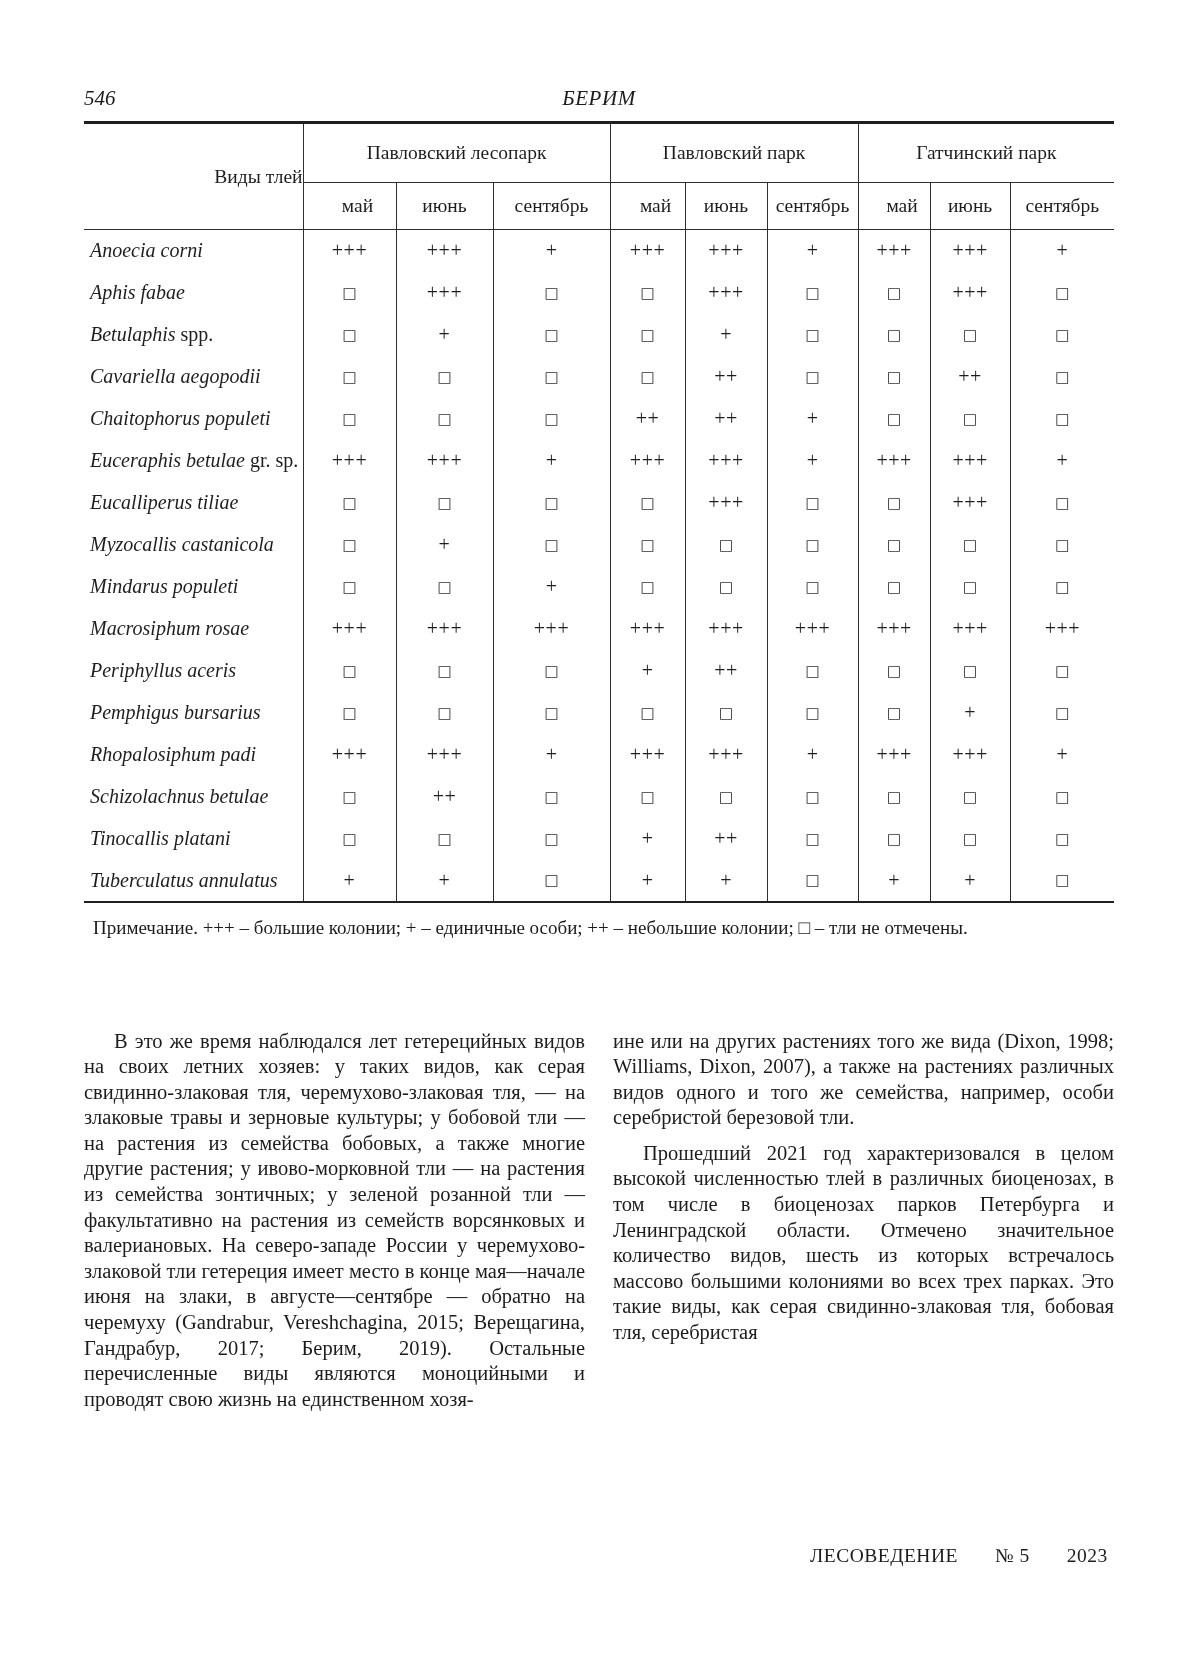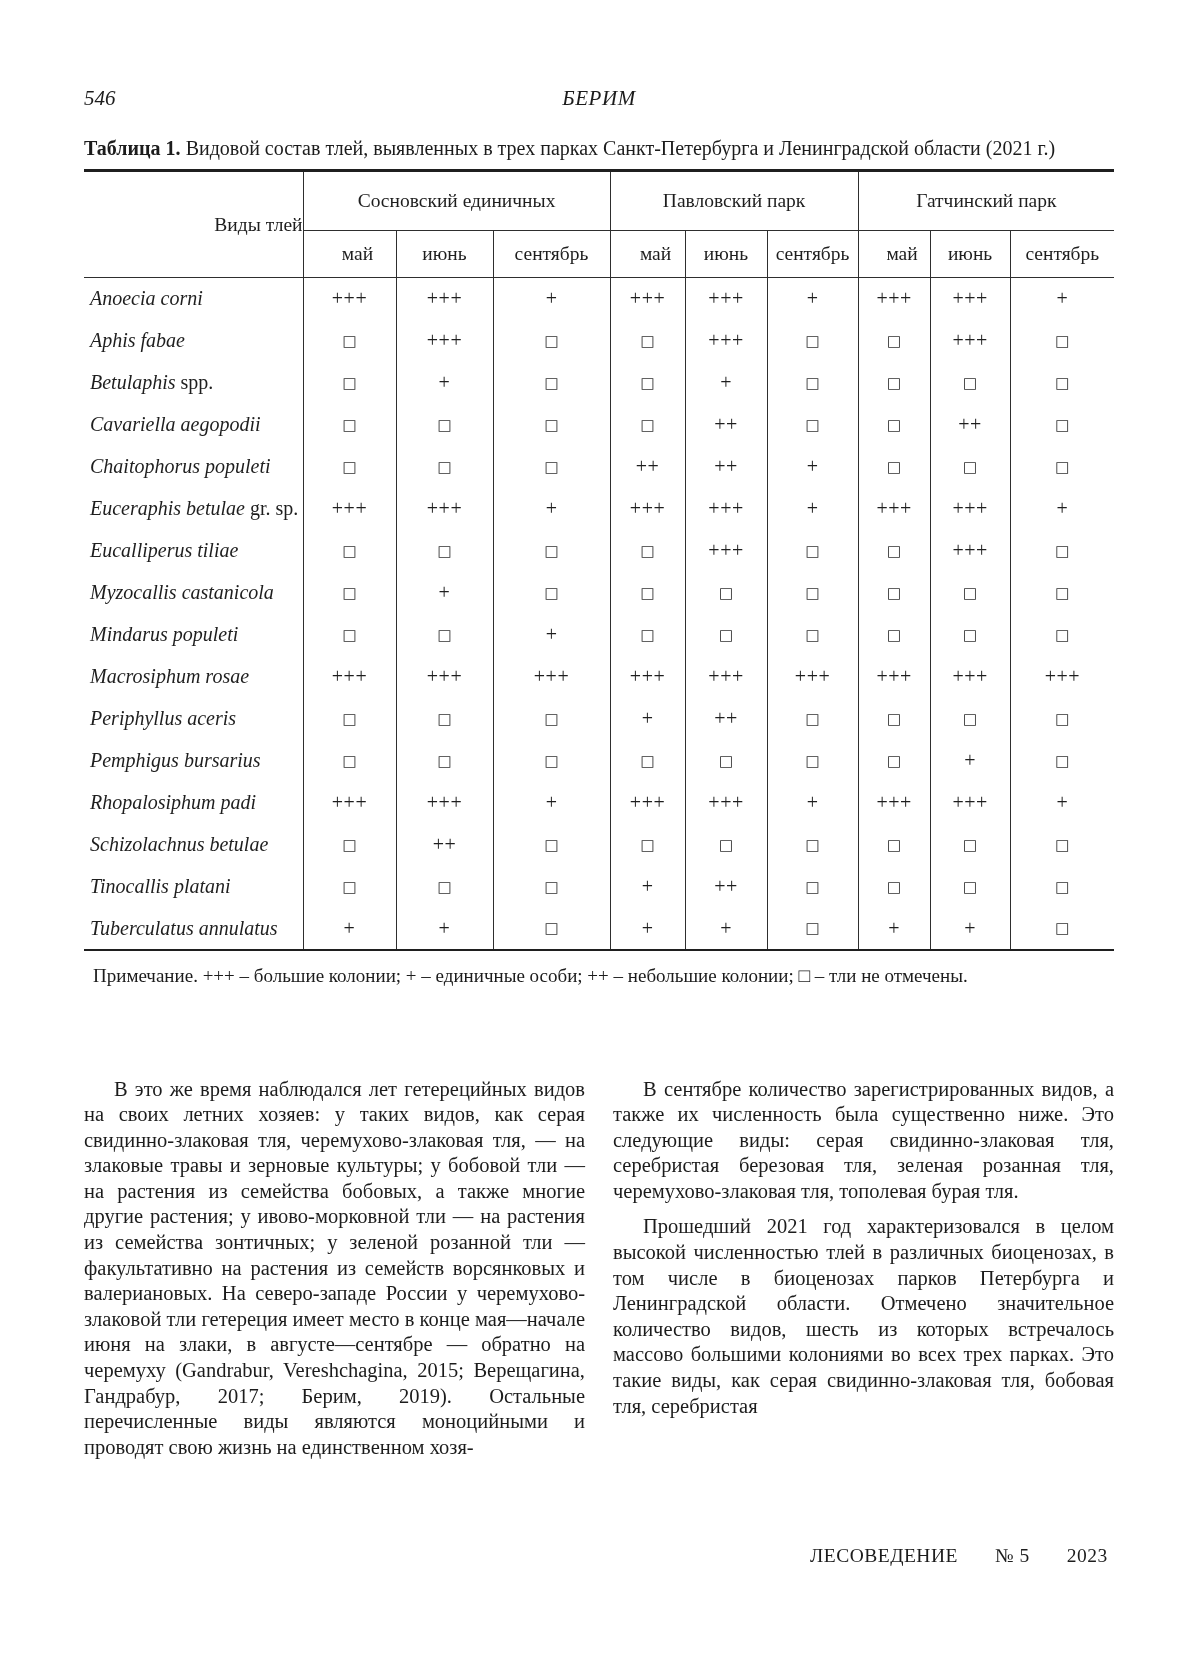--- a/index.html
+++ b/index.html
@@ -51,39 +51,38 @@
 </head>
 <body>
 
 <div class="page">
 
   <div class="running-head">
     <span class="page-num">546</span>
     <span class="rh-center">БЕРИМ</span>
   </div>
 
-  <p class="table-caption"><b>Таблица 1.</b> <span>Видовой состав тлей, выявленных в трех парках Санкт-Петербурга и Ленинградской области (2021 г.)</span></p>
 
   <table class="paper-table">
     <colgroup>
       <col style="width:219px">
         <col style="width:93px">
         <col style="width:97px">
         <col style="width:117px">
       <col style="width:75px">
         <col style="width:82px">
         <col style="width:91px">
       <col style="width:72px">
         <col style="width:80px">
         <col style="width:104px">
     </colgroup>
     <thead>
       <tr>
         <th rowspan="2" class="species-h">Виды тлей</th>
-        <th colspan="3" class="park">Сосновский единичных</th>
+        <th colspan="3" class="park">Павловский лесопарк</th>
         <th colspan="3" class="park">Павловский парк</th>
         <th colspan="3" class="park">Гатчинский парк</th>
       </tr>
       <tr>
         <th class="mh pk">май</th>
         <th class="mh">июнь</th>
         <th class="mh">сентябрь</th>
         <th class="mh pk">май</th>
         <th class="mh">июнь</th>
         <th class="mh">сентябрь</th>
@@ -288,21 +287,21 @@
       </tbody>
   </table>
 
   <p class="table-note">Примечание. +++ – большие колонии; + – единичные особи; ++ – небольшие колонии; □ – тли не отмечены.</p>
 
   <div class="two-col">
     <div class="col" id="col-left">
         <p class="ind">В это же время наблюдался лет гетерецийных видов на своих летних хозяев: у таких видов, как серая свидинно-злаковая тля, черемухово-злаковая тля, — на злаковые травы и зерновые культуры; у бобовой тли — на растения из семейства бобовых, а также многие другие растения; у ивово-морковной тли — на растения из семейства зонтичных; у зеленой розанной тли — факультативно на растения из семейств ворсянковых и валериановых. На северо-западе России у черемухово-злаковой тли гетереция имеет место в конце мая—начале июня на злаки, в августе—сентябре — обратно на черемуху (Gandrabur, Vereshchagina, 2015; Верещагина, Гандрабур, 2017; Берим, 2019). Остальные перечисленные виды являются моноцийными и проводят свою жизнь на единственном хозя-</p>
       </div>
     <div class="col" id="col-right">
-        <p class="ind">В сентябре количество зарегистрированных видов, а также их численность была существенно ниже. Это следующие виды: серая свидинно-злаковая тля, серебристая березовая тля, зеленая розанная тля, черемухово-злаковая тля, тополевая бурая тля.</p>
+        <p>ине или на других растениях того же вида (Dixon, 1998; Williams, Dixon, 2007), а также на растениях различных видов одного и того же семейства, например, особи серебристой березовой тли.</p>
         <p class="ind">Прошедший 2021 год характеризовался в целом высокой численностью тлей в различных биоценозах, в том числе в биоценозах парков Петербурга и Ленинградской области. Отмечено значительное количество видов, шесть из которых встречалось массово большими колониями во всех трех парках. Это такие виды, как серая свидинно-злаковая тля, бобовая тля, серебристая</p>
       </div>
   </div>
 
   <div class="footer">
     <span>ЛЕСОВЕДЕНИЕ</span>
     <span>№ 5</span>
     <span>2023</span>
   </div>
 

